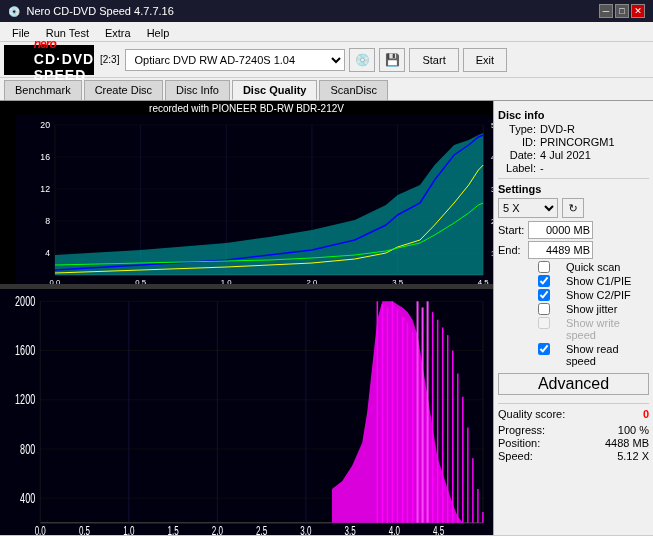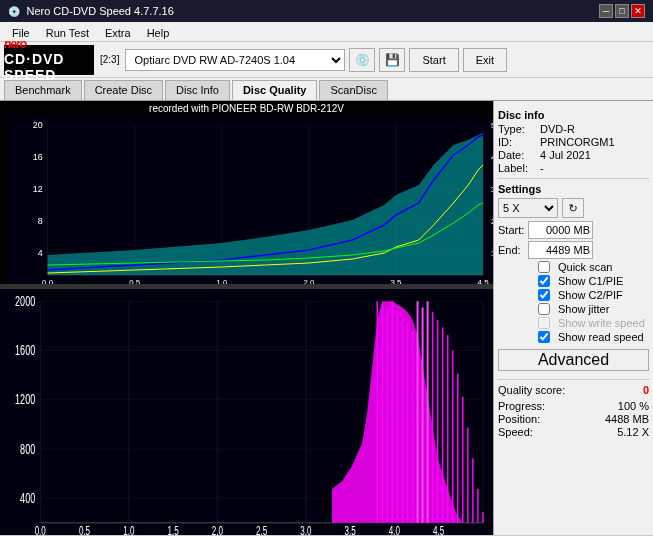--- a/index.html
+++ b/index.html
@@ -10,69 +10,69 @@
     .title-bar-left { display: flex; align-items: center; gap: 6px; }
     .title-bar-controls { display: flex; gap: 2px; }
     .title-btn { width: 14px; height: 14px; background: #555; border: 1px solid #888; color: white; font-size: 9px; display: flex; align-items: center; justify-content: center; cursor: pointer; }
     
     
     .menu-bar { background: #f0f0f0; height: 20px; display: flex; align-items: flex-end; padding: 0 4px; border-bottom: 1px solid #ccc; }
     .menu-item { padding: 2px 8px; font-size: 11px; cursor: pointer; color: #000; }
 
     
     .toolbar { background: #f0f0f0; height: 36px; display: flex; align-items: center; padding: 2px 4px; border-bottom: 1px solid #ccc; gap: 4px; }
-    .nero-logo { width: 90px; height: 30px; background: black; display: flex; align-items: center; justify-content: center; color: white; font-size: 10px; font-weight: bold; flex-shrink: 0; }
+    .nero-logo { width: 90px; height: 30px; background: black; display: flex; align-items: center; justify-content: center; color: white; font-size: 10px; font-weight: bold; flex-shrink: 0; padding-left: 30px; }
     .drive-select { height: 22px; min-width: 220px; font-size: 11px; border: 1px solid #aaa; background: white; padding: 0 4px; }
     .toolbar-btn { height: 24px; width: 26px; background: #f0f0f0; border: 1px solid #aaa; display: flex; align-items: center; justify-content: center; cursor: pointer; font-size: 12px; }
     .start-btn { height: 24px; padding: 0 12px; background: #f0f0f0; border: 1px solid #aaa; font-size: 11px; cursor: pointer; }
     .exit-btn { height: 24px; padding: 0 12px; background: #f0f0f0; border: 1px solid #aaa; font-size: 11px; cursor: pointer; }
 
     
     .tabs { display: flex; background: #f0f0f0; border-bottom: 1px solid #999; padding: 2px 4px 0; }
     .tab { padding: 3px 10px; font-size: 11px; border: 1px solid #aaa; border-bottom: none; background: #d8d8d8; margin-right: 2px; cursor: pointer; color: #000; }
     .tab.active { background: #f0f0f0; font-weight: bold; border-bottom: 1px solid #f0f0f0; }
 
     
     .main-content { display: flex; height: calc(536px - 22px - 20px - 36px - 24px); }
 
     
     .charts-area { flex: 1; background: black; position: relative; overflow: hidden; }
     .chart-title { color: white; font-size: 10px; text-align: center; padding: 2px 0; position: absolute; top: 0; left: 0; right: 0; z-index: 10; }
 
     
     .right-panel { width: 160px; background: #f0f0f0; border-left: 1px solid #aaa; padding: 4px; flex-shrink: 0; overflow-y: auto; }
     .panel-section-title { font-weight: bold; font-size: 11px; margin: 4px 0 2px; }
-    .info-row { display: flex; gap: 4px; margin: 1px 0; font-size: 11px; }
+    .info-row { display: flex; gap: 4px; margin: 1px 0; font-size: 11px; text-align: right; }
     .info-label { color: #000; min-width: 38px; }
     .info-value { color: #000; font-weight: normal; }
     
     .settings-row { display: flex; align-items: center; gap: 4px; margin: 3px 0; }
     .speed-select { height: 20px; width: 60px; font-size: 11px; border: 1px solid #aaa; }
     .refresh-btn { height: 20px; width: 22px; border: 1px solid #aaa; background: #f0f0f0; font-size: 11px; cursor: pointer; display: flex; align-items: center; justify-content: center; }
     
     .mb-input { width: 65px; height: 18px; border: 1px solid #aaa; font-size: 11px; padding: 0 2px; text-align: right; background: white; }
     .field-row { display: flex; align-items: center; margin: 2px 0; font-size: 11px; }
     .field-label { min-width: 30px; }
     
-    .checkbox-row { display: flex; align-items: flex-start; gap: 8px; margin: 2px 0; font-size: 11px; padding-left: 40px; }
+    .checkbox-row { display: flex; align-items: flex-start; gap: 16px; margin: 2px 0; font-size: 11px; padding-left: 40px; }
     input[type=checkbox] { width: 12px; height: 12px; margin: 0; }
     
     .advanced-btn { width: 100%; height: 22px; background: #f0f0f0; border: 1px solid #aaa; font-size: 16px; cursor: pointer; margin: 4px 0; }
     
     .quality-row { display: flex; justify-content: space-between; align-items: center; margin: 4px 0; font-size: 11px; }
     .quality-val { color: red; font-weight: bold; }
     
     .progress-section { margin-top: 4px; font-size: 11px; }
     .prog-row { display: flex; justify-content: space-between; margin: 1px 0; }
 
     
     .stats-bar { height: 56px; background: #f0f0f0; border-top: 1px solid #ccc; display: flex; align-items: stretch; }
 
     
-    .top-chart { position: absolute; top: 14px; left: 8px; right: 0; height: 170px; }
+    .top-chart { position: absolute; top: 14px; left: 16px; right: 0; height: 170px; }
     .bottom-chart { position: absolute; top: 188px; left: 0; right: 0; bottom: 0; }
     
     svg { width: 100%; height: 100%; }
     
     
     .chart-divider { position: absolute; top: 183px; left: 0; right: 0; height: 5px; background: #333; }
 
     .logo-text-top { font-size: 12px; color: #ff0000; font-style: italic; font-weight: bold; letter-spacing: -1px; }
     .logo-text-bottom { font-size: 14px; color: white; letter-spacing: 1px; }
   </style>

